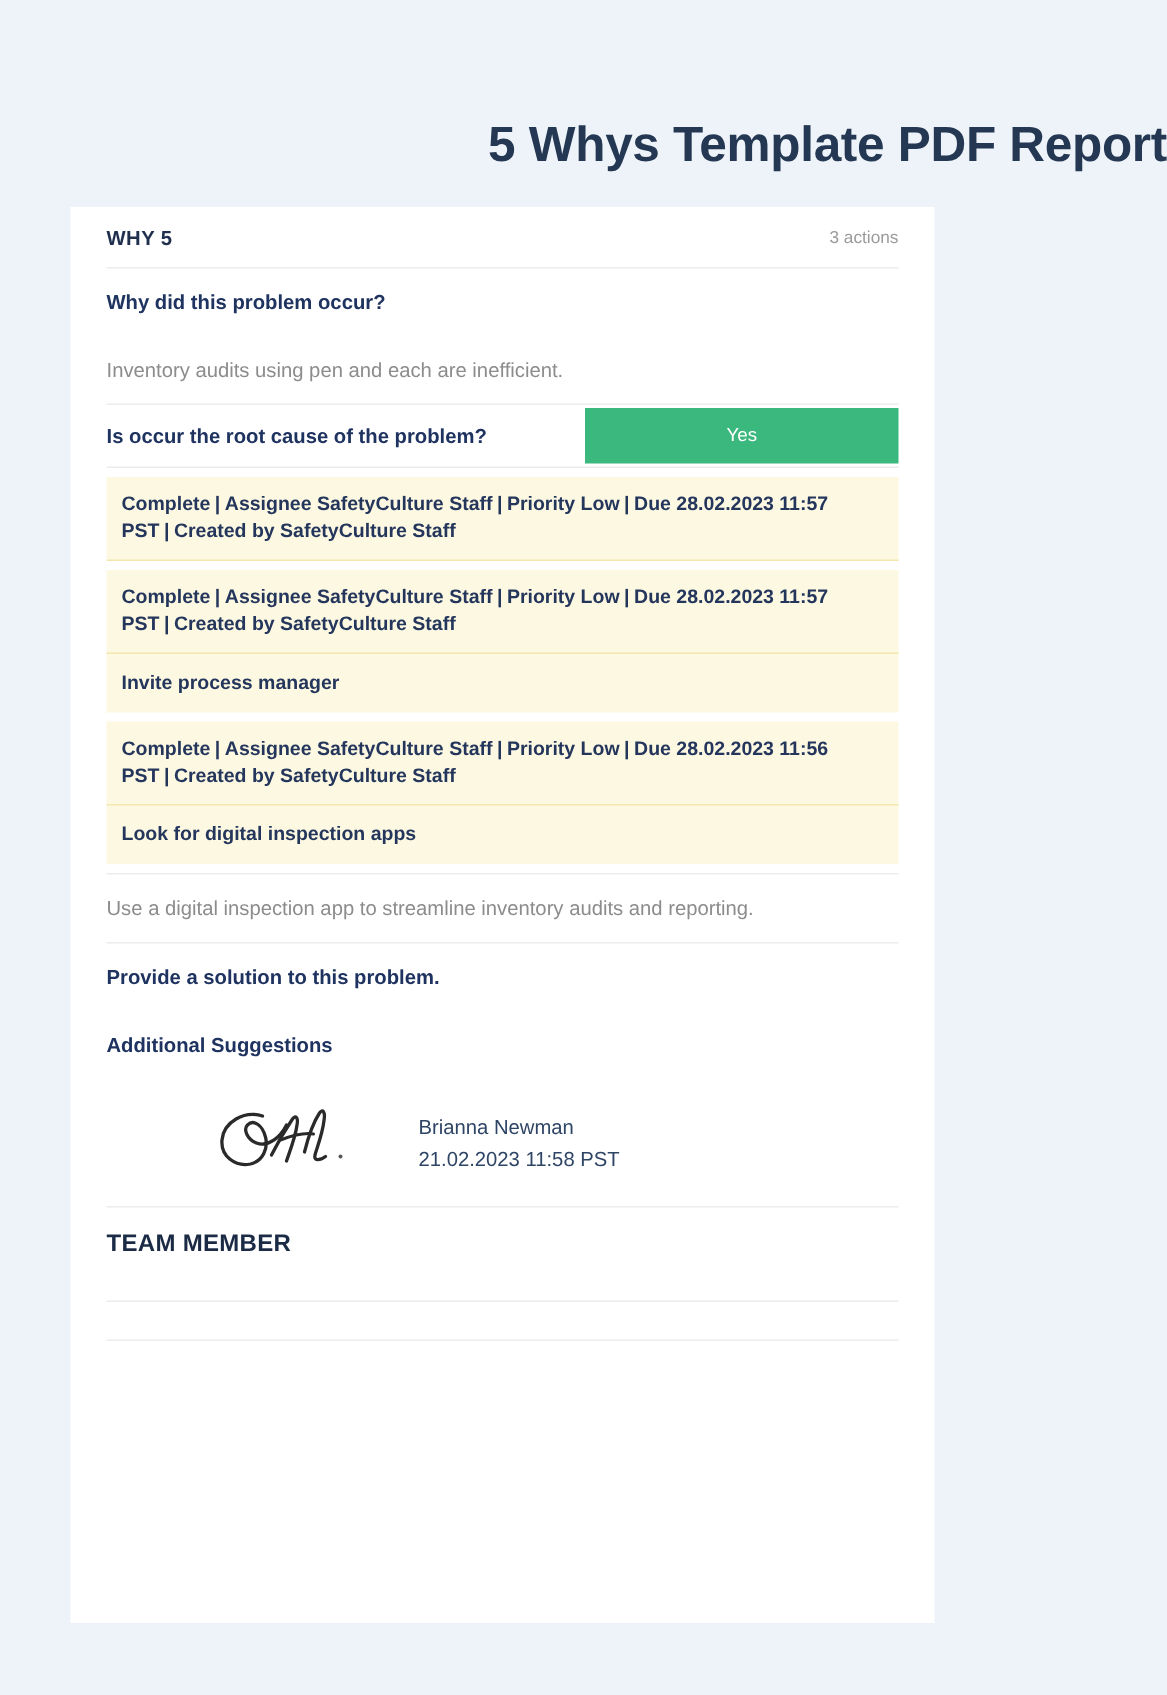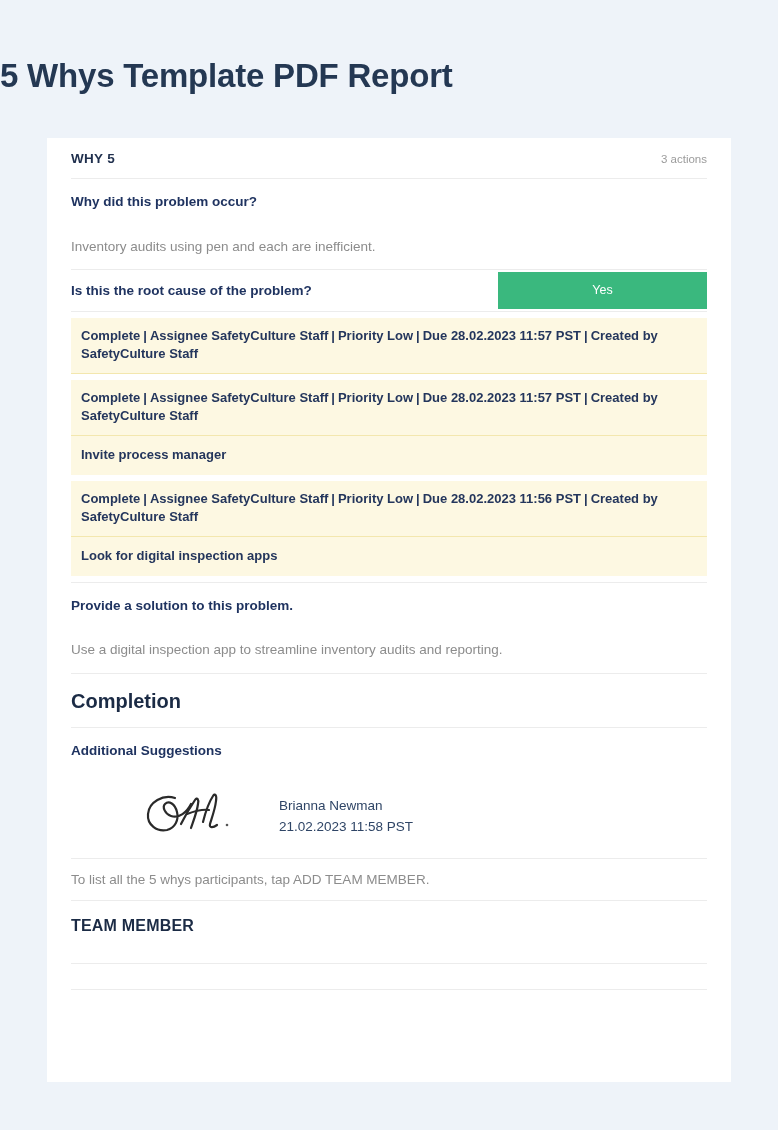--- a/index.html
+++ b/index.html
@@ -19,35 +19,36 @@
     position: relative;
     width: 778px;
     height: 1130px;
     background: #eef3f9;
     border-radius: 26px;
     overflow: hidden;
   }
 
   
   .page-title {
-    text-align: left;
+    text-align: right;
     color: #243853;
     font-size: 33px;
     font-weight: bold;
     letter-spacing: -0.2px;
     padding-top: 57px;
     padding-bottom: 0;
+    margin-top: 20px;
   }
 
   
   .doc-card {
     position: absolute;
     left: 47px;
     top: 138px;
-    width: 684px;
+    width: 576px;
     height: 944px;
     background: #ffffff;
     overflow: hidden;
   }
 
   .doc-inner {
     padding: 0 24px;
   }
 
   
@@ -210,21 +211,21 @@
 
       <div class="row no-border">
         <div class="q-label">Why did this problem occur?</div>
       </div>
 
       <div class="row">
         <div class="answer-text">Inventory audits using pen and each are inefficient.</div>
       </div>
 
       <div class="rootcause-row">
-        <div class="rootcause-label">Is this the root cause of the problem?</div>
+        <div class="rootcause-label">Is occur the root cause of the problem?</div>
         <div class="yes-chip">Yes</div>
       </div>
 
       <div class="action-block">
         <div class="action-meta">
           <span>Complete</span><span class="sep">|</span><span>Assignee SafetyCulture Staff</span><span class="sep">|</span><span>Priority Low</span><span class="sep">|</span><span>Due 28.02.2023 11:57 PST</span><span class="sep">|</span><span>Created by SafetyCulture Staff</span>
         </div>
       </div>
 
       <div class="action-block">
@@ -236,28 +237,27 @@
 
       <div class="action-block">
         <div class="action-meta">
           <span>Complete</span><span class="sep">|</span><span>Assignee SafetyCulture Staff</span><span class="sep">|</span><span>Priority Low</span><span class="sep">|</span><span>Due 28.02.2023 11:56 PST</span><span class="sep">|</span><span>Created by SafetyCulture Staff</span>
         </div>
         <div class="action-title">Look for digital inspection apps</div>
       </div>
 
       <div class="spacer-line"></div>
 
+      <div class="row">
+        <div class="answer-text">Use a digital inspection app to streamline inventory audits and reporting.</div>
+      </div>
       <div class="row no-border">
         <div class="q-label">Provide a solution to this problem.</div>
       </div>
-      <div class="row">
-        <div class="answer-text">Use a digital inspection app to streamline inventory audits and reporting.</div>
-      </div>
-
-      <div class="big-heading">Completion</div>
+
 
       <div class="row no-border">
         <div class="q-label">Additional Suggestions</div>
       </div>
 
 
       <div class="sig-block">
         <div class="sig-img">
           <svg width="110" height="48" viewBox="0 0 110 48" fill="none" xmlns="http://www.w3.org/2000/svg">
             <path d="M34 8 C22 4, 8 12, 7 24 C6 35, 16 42, 26 40 C34 38, 38 30, 36 22 C34 14, 28 10, 24 14 C21 17, 24 24, 30 26 C38 29, 46 22, 50 14" stroke="#2a2a2a" stroke-width="2.2" stroke-linecap="round" fill="none"></path>
@@ -266,21 +266,20 @@
             <path d="M62 32 C64 24, 68 12, 72 6 C74 3, 76 5, 75 11 C74 20, 70 30, 69 34 C68 38, 72 38, 76 35" stroke="#2a2a2a" stroke-width="2.2" stroke-linecap="round" fill="none"></path>
             <circle cx="86" cy="35" r="1.3" fill="#555"></circle>
           </svg>
         </div>
         <div class="sig-info">
           <div class="sig-name">Brianna Newman</div>
           <div class="sig-date">21.02.2023 11:58 PST</div>
         </div>
       </div>
 
-      <div class="note-text">To list all the 5 whys participants, tap ADD TEAM MEMBER.</div>
 
       <div class="caps-heading-lg">TEAM MEMBER</div>
 
       <div class="row">
         
       </div>
 
     </div>
   </div>
 </div>

